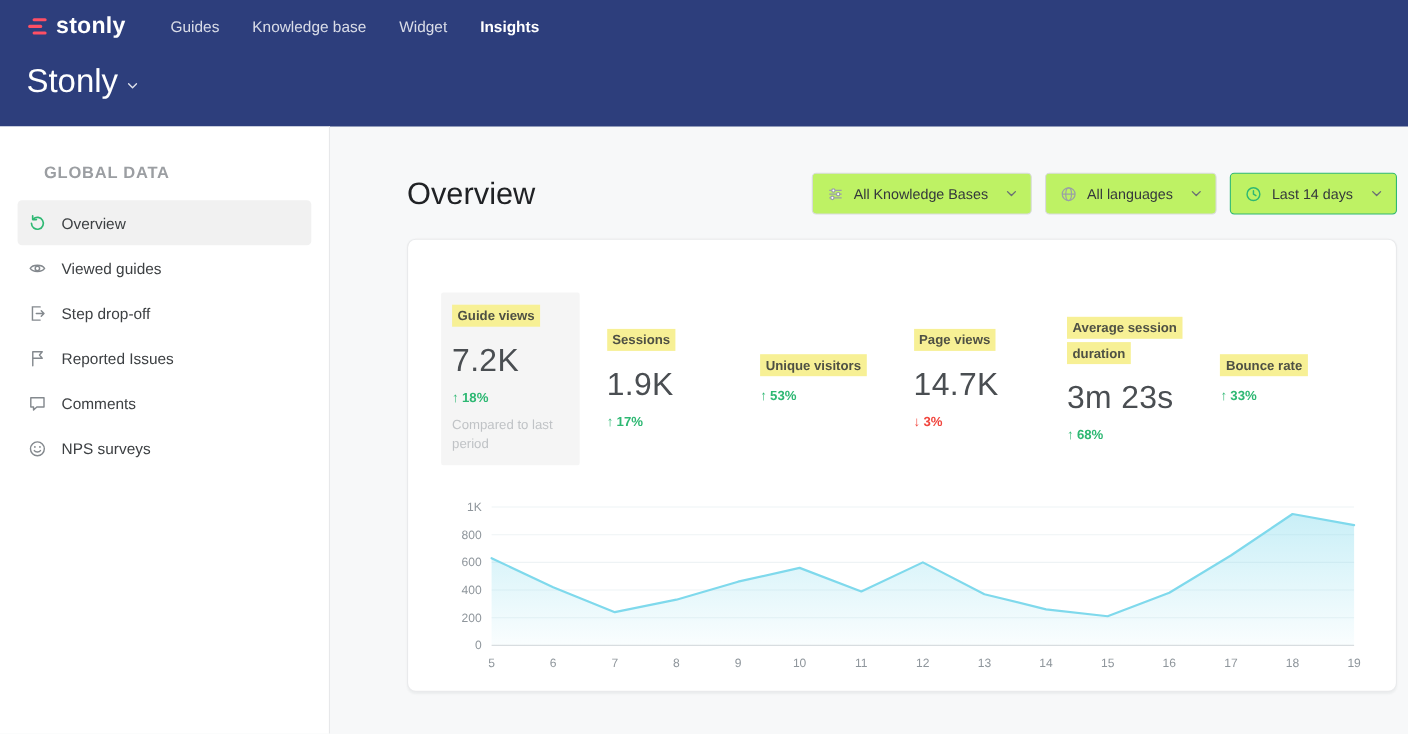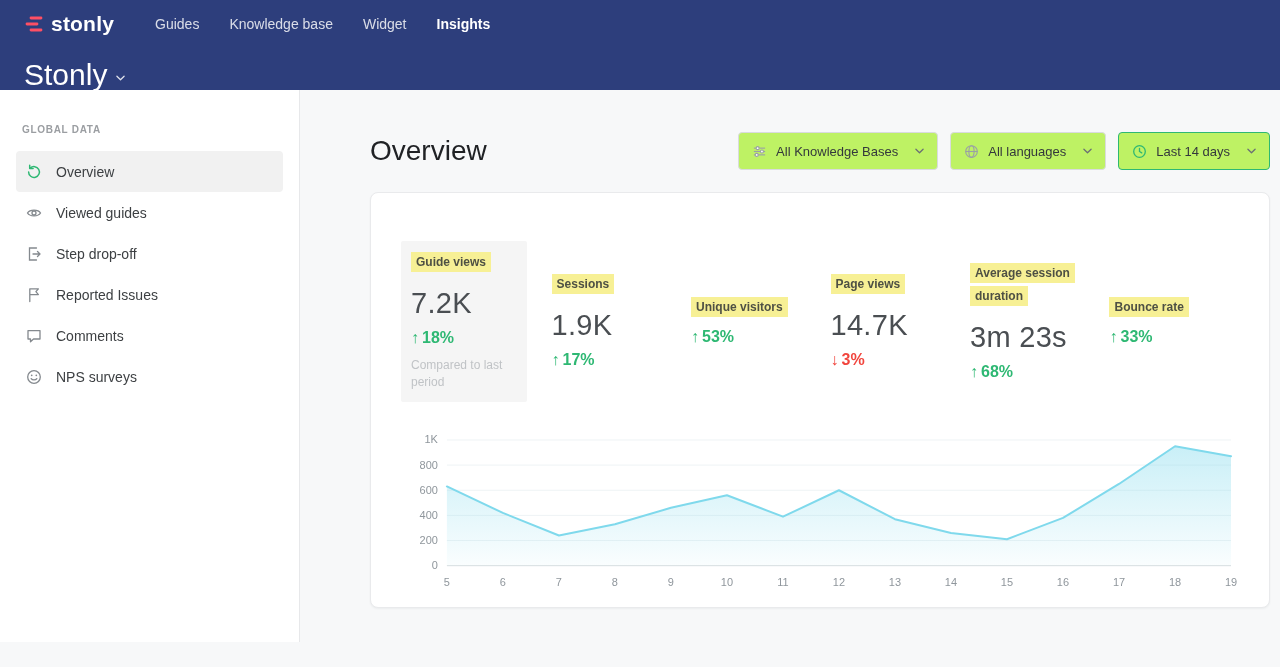--- a/index.html
+++ b/index.html
@@ -1,35 +1,35 @@
 <!DOCTYPE html>
 <html><head>
 <meta charset="utf-8">
 <style>
   *{box-sizing:border-box;margin:0;padding:0}
   html,body{width:1280px;height:667px;overflow:hidden}
   body{font-family:"Liberation Sans",sans-serif;background:#f7f8f9;color:#2c2f33}
 
   
-  header{background:#2d3e7c;height:90px;padding-left:24px;color:#fff}
+  header{background:#2d3e7c;height:115px;padding-left:24px;color:#fff}
   .nav-row{display:flex;align-items:center;height:42px;padding-top:6px}
   .brand{display:flex;align-items:center;gap:7px;margin-right:26px;cursor:pointer}
   .logo-mark{display:flex}
   .logo-text{font-size:21px;font-weight:bold;letter-spacing:.2px;color:#fff}
   .primary-nav{display:flex;align-items:flex-end}
   .nav-item{color:rgba(255,255,255,.82);font-size:14px;margin:0 15px;cursor:pointer;text-decoration:none}
   .nav-item.active{color:#fff;font-weight:bold}
   .workspace-row{display:flex;align-items:center;gap:9px;padding-top:16px}
   .workspace{font-size:30px;font-weight:400;cursor:pointer}
   .ws-caret{color:rgba(255,255,255,.85);display:flex;margin-top:6px}
 
   
   .layout{display:flex;height:552px}
   .sidebar{width:300px;background:#fff;border-right:1px solid #e7e8ea;padding-top:34px;flex:none}
-  .section-label{font-size:10px;color:#9b9ea2;font-weight:bold;letter-spacing:.7px;padding:0 22px;margin-bottom:16px}
+  .section-label{font-size:15px;color:#9b9ea2;font-weight:bold;letter-spacing:.7px;padding:0 40px;margin-bottom:16px}
   .side-item{display:flex;align-items:center;gap:14px;height:41px;margin:0 16px;padding:0 10px;border-radius:4px;font-size:14px;color:#3d4043;cursor:pointer}
   .side-item.active{background:#f1f1f1}
   .side-icon{color:#84898e;display:flex;width:16px}
   .side-item.active .side-icon{color:#2eb873}
 
   
   .main{flex:1;padding:42px 10px 0 70px;min-width:0}
   .title-row{display:flex;justify-content:space-between;align-items:center}
   .page-title{font-size:28px;font-weight:400;color:#202225}
   .filters-row{display:flex;gap:12px}
@@ -42,21 +42,21 @@
   
   .card{background:#fff;border:1px solid #e9eaec;border-radius:8px;margin-top:22px;padding:26px 30px 6px;box-shadow:0 1px 2px rgba(20,30,40,.05)}
   .card-title{font-size:15px;font-weight:bold;color:#26292c}
 
   .metrics-row{display:flex;margin-top:22px;align-items:center}
   .metric{width:140px;padding:10px;cursor:pointer}
   .metric.selected{width:126px;margin-right:15px;background:#f5f5f5;border-radius:2px}
   .metric-label{display:inline;background:#f7f095;padding:3px 5px;font-size:12px;font-weight:bold;color:#4e5044;line-height:1.9;
     box-decoration-break:clone;-webkit-box-decoration-break:clone}
   .metric-value{font-size:29px;color:#4a4e52;margin-top:13px;letter-spacing:.3px}
-  .metric-delta{font-size:16px;font-weight:bold;margin-top:9px}
+  .metric-delta{font-size:12px;font-weight:bold;margin-top:9px}
   .metric-delta.up{color:#2eb873}
   .metric-delta.down{color:#f1453d}
   .metric-delta .arrow{margin-right:3px}
   .metric-note{font-size:12px;color:#c0c3c6;margin-top:10px;line-height:1.45;max-width:104px}
 
   .chart-wrap{margin-top:28px;padding-bottom:10px}
   svg.chart{display:block;width:100%;height:auto}
   .tick{font-size:11px;fill:#8f969c;font-family:"Liberation Sans",sans-serif}
 </style>
 </head>

